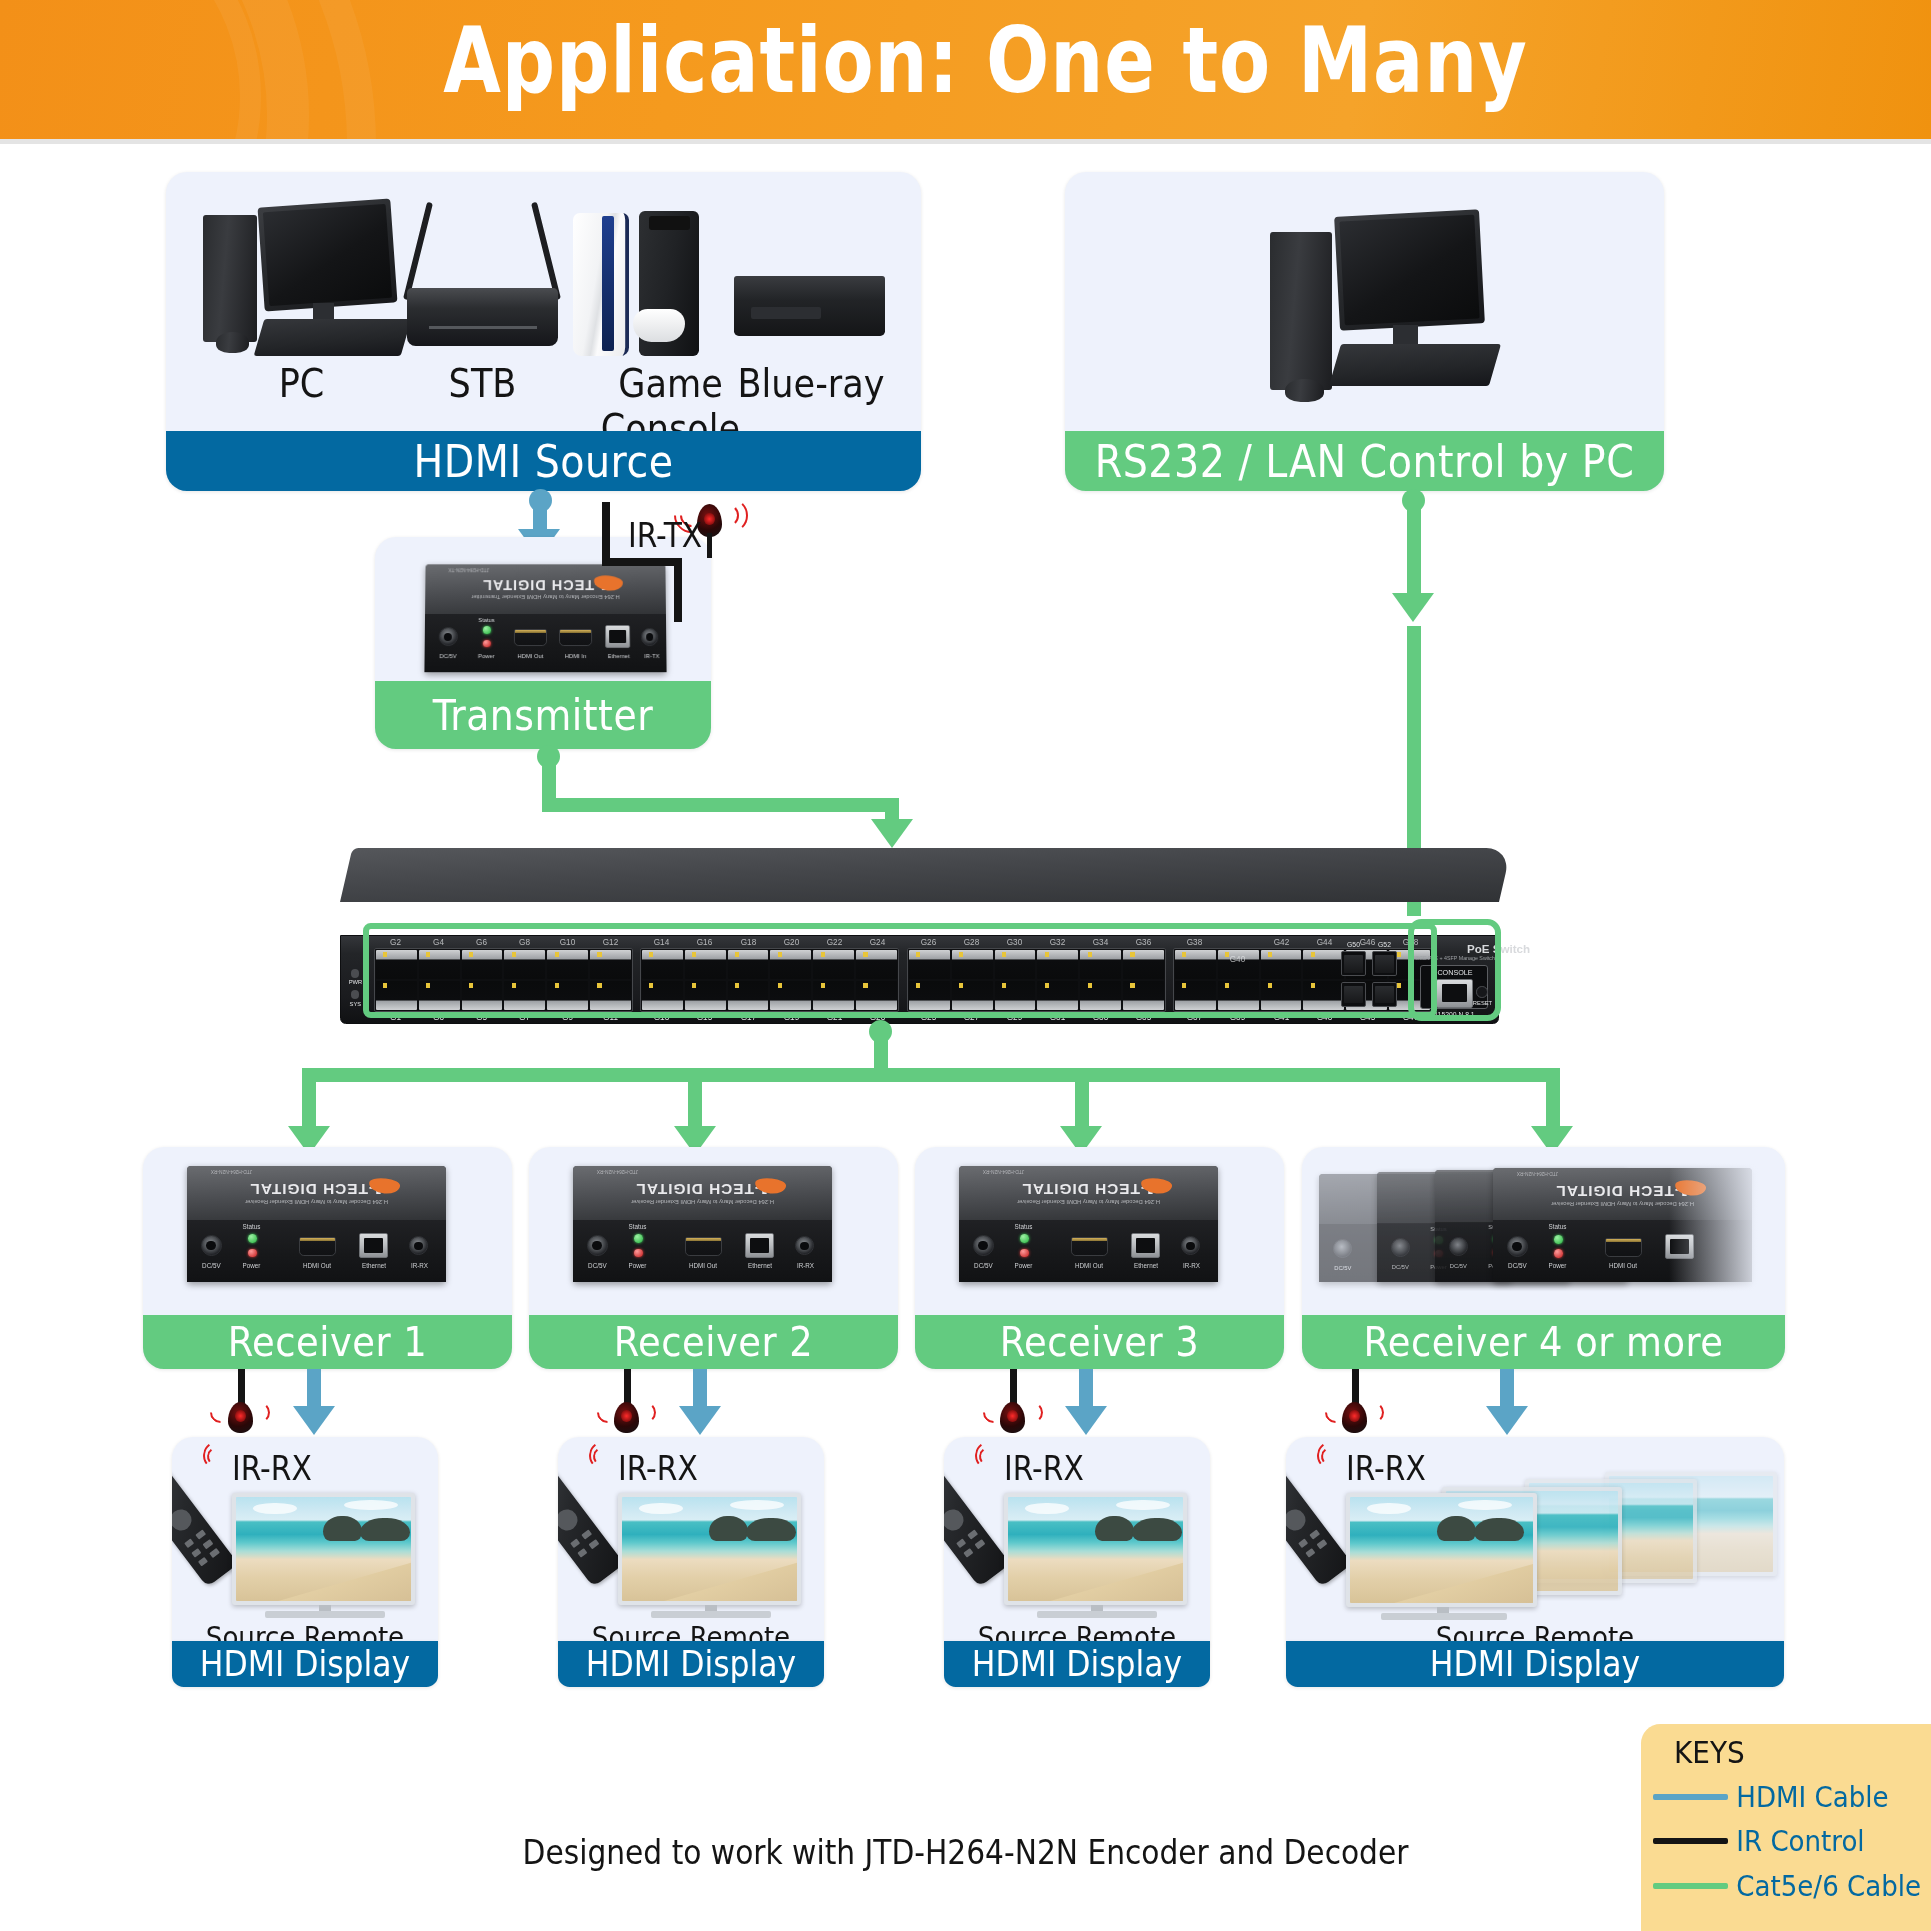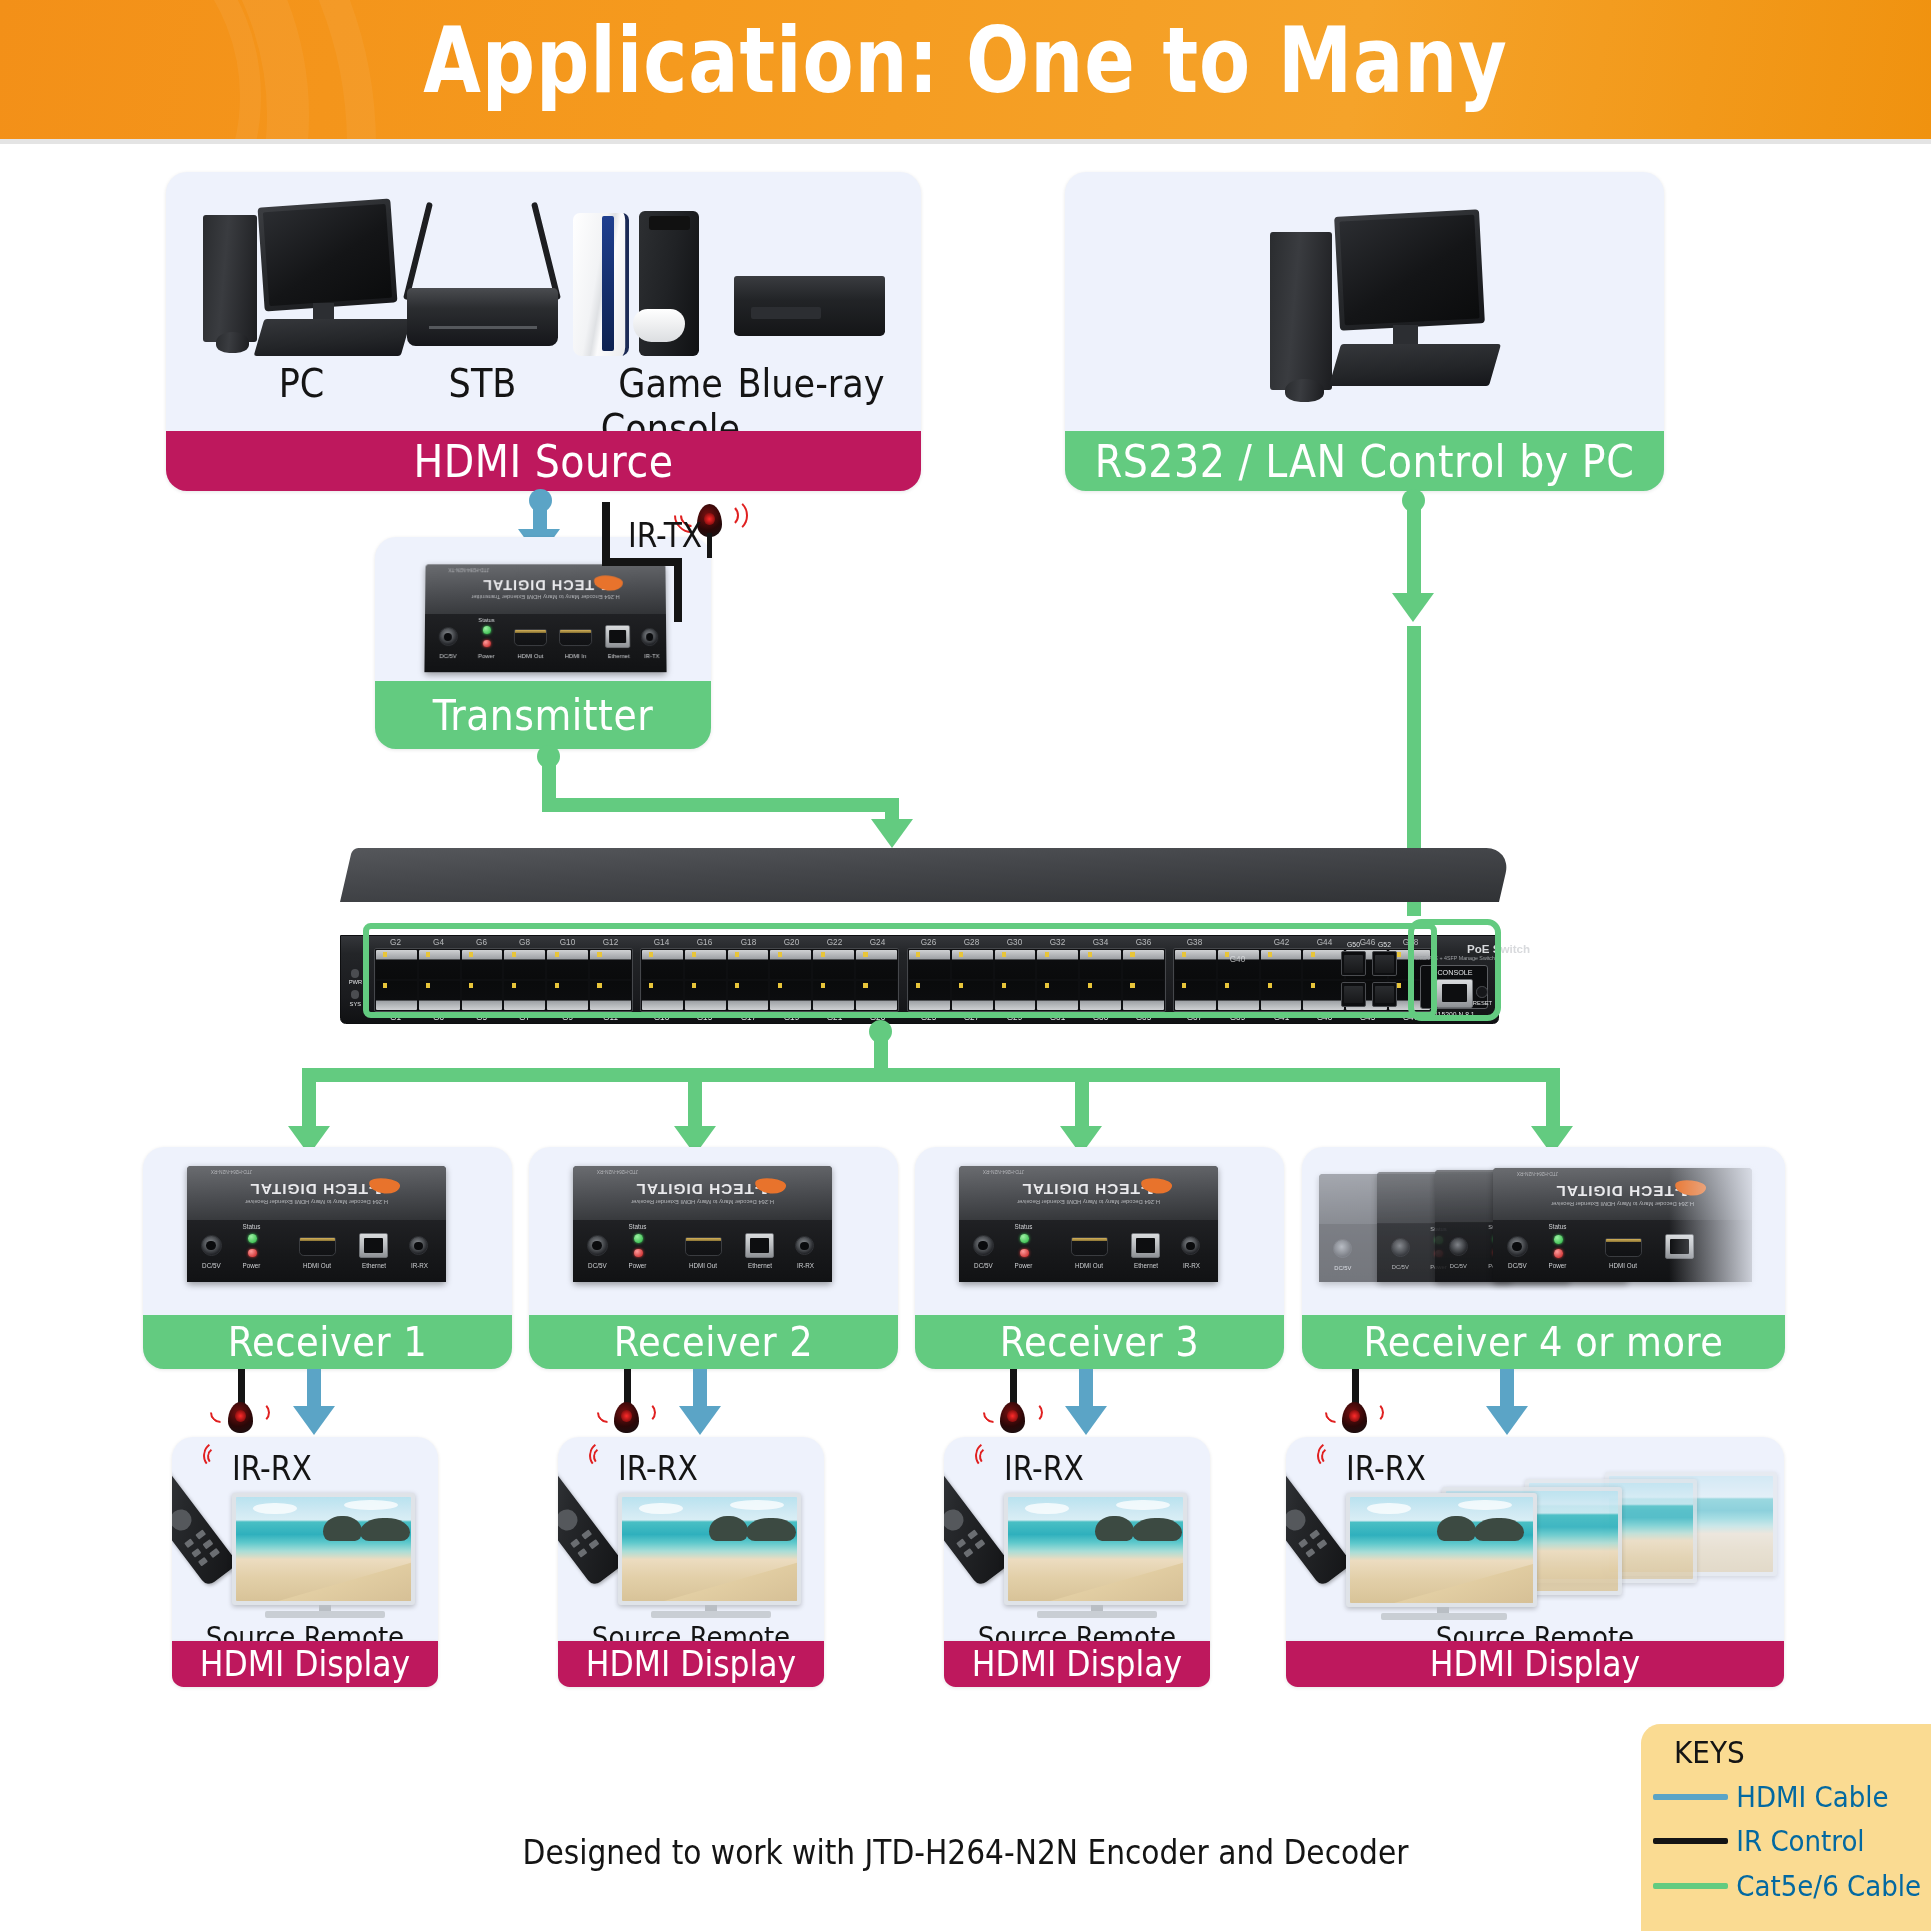--- a/index.html
+++ b/index.html
@@ -8,20 +8,21 @@
     background: #ffffff;
     font-family: "Liberation Sans", sans-serif;
     position: relative;
     overflow: hidden;
   }
   
   #header {
     position: absolute; left: 0; top: 0; width: 1931px; height: 143px;
     background: linear-gradient(100deg, #f39018 0%, #f59a1e 35%, #f5a32a 70%, #f0920f 100%);
     overflow: hidden;
+    padding-left: 20px;
   }
   #header .swirl {
     position: absolute; border-radius: 50%;
     border: 42px solid rgba(255,255,255,0.055);
   }
   #header .s1 { left: -328px; top: -203px; width: 637px; height: 637px; }
   #header .s2 { left: -454px; top: -270px; width: 830px; height: 830px; border-width: 29px; }
   #header .s3 { left: -164px; top: -116px; width: 425px; height: 425px; border-width: 21px; }
   #header-title {
     position: absolute; width: 1931px; top: 7.7px; text-align: center;
@@ -43,21 +44,21 @@
     box-shadow: 0 1px 3.9px rgba(0,0,0,0.10);
     overflow: hidden;
   }
   .panel-caption {
     position: absolute; left: 0; bottom: 0; width: 100%;
     display: flex; align-items: center; justify-content: center;
     color: #ffffff; font-weight: normal;
     font-family: "DejaVu Sans Condensed", "Liberation Sans Narrow", "Liberation Sans", sans-serif;
     letter-spacing: 0.5px;
   }
-  .cap-blue { background: #be185d; }
+  .cap-blue { background: #0369a1; }
   .cap-green { background: #63cb80; }
 
   .lbl {
     position: absolute;
     color: #141414;
     font-family: "DejaVu Sans Condensed", "Liberation Sans Narrow", "Liberation Sans", sans-serif;
     text-align: center;
   }
 
   

